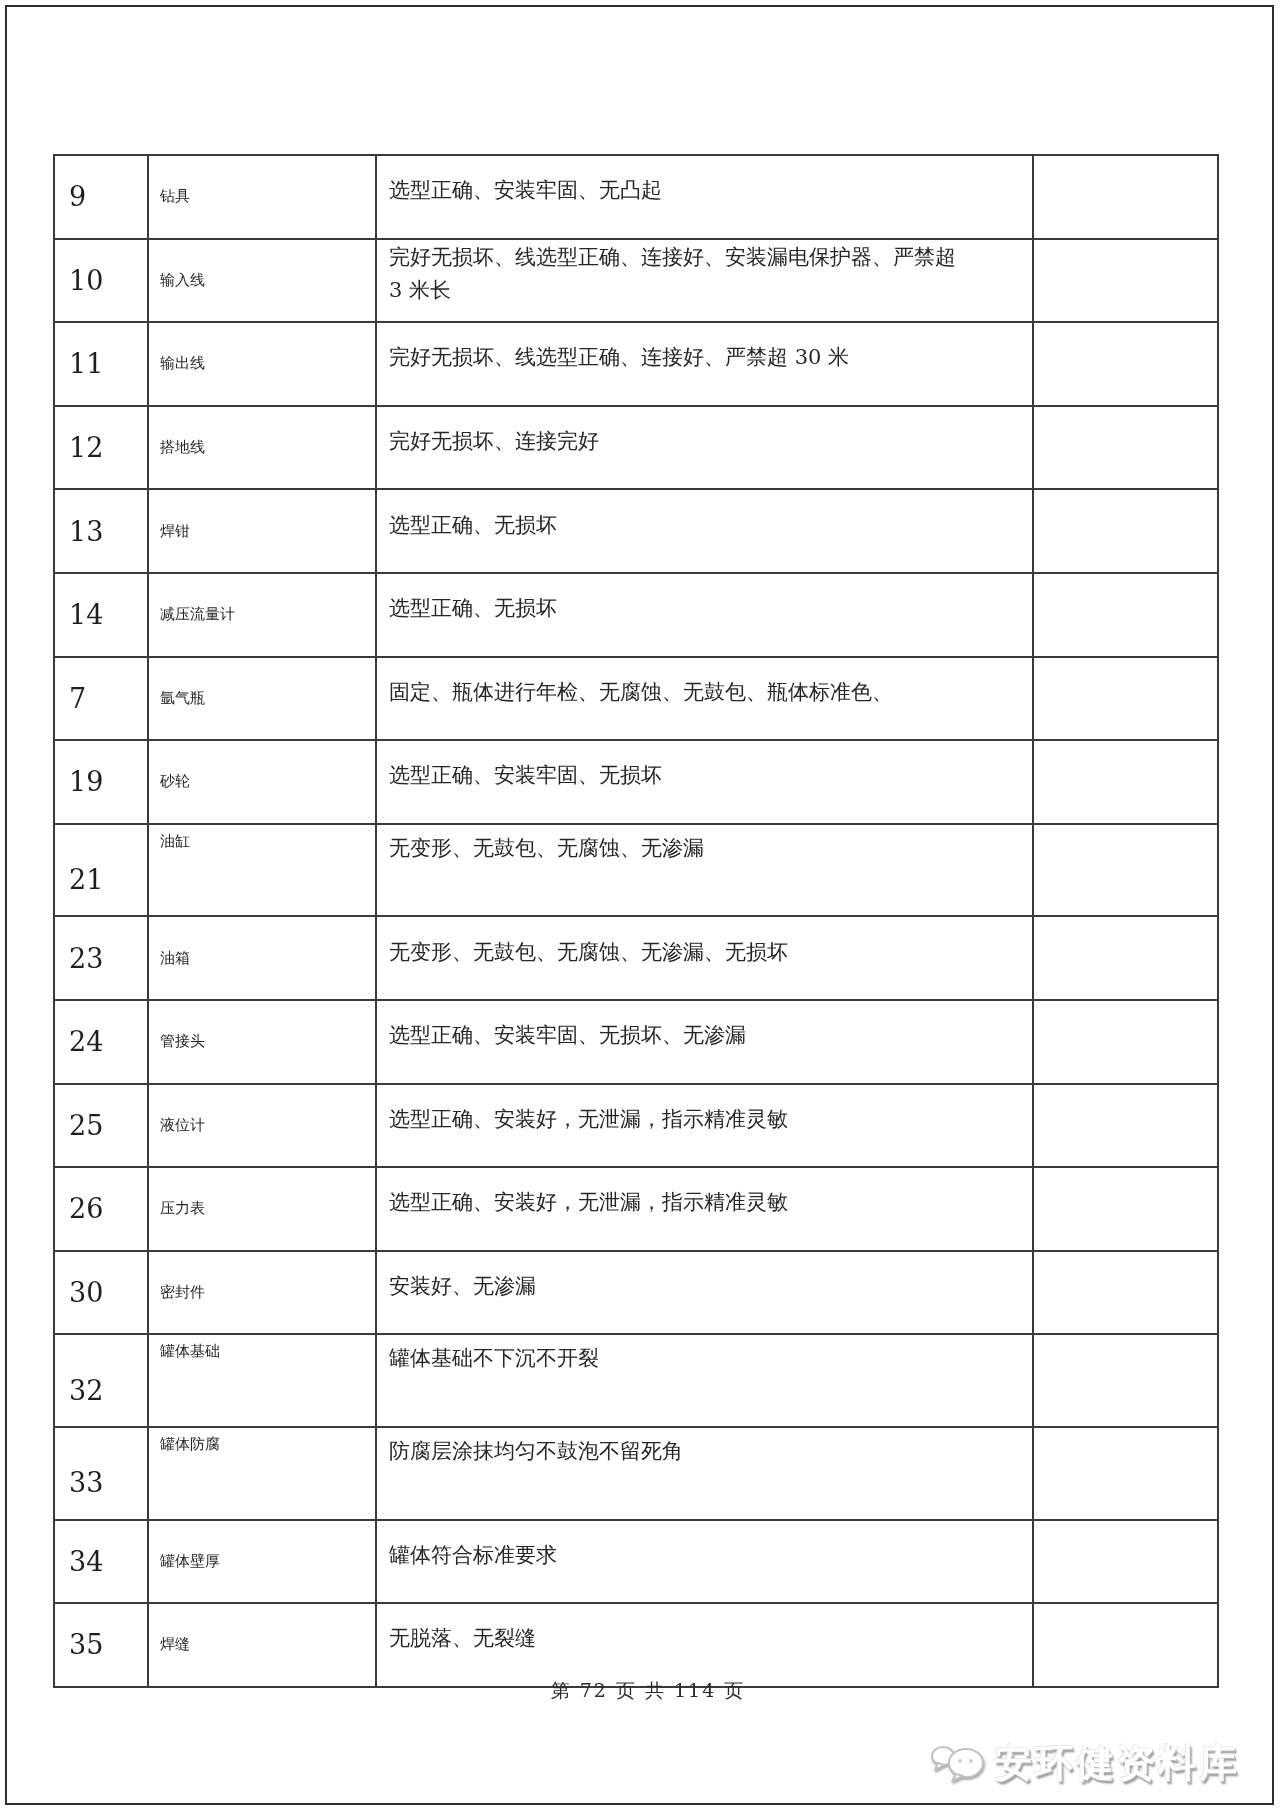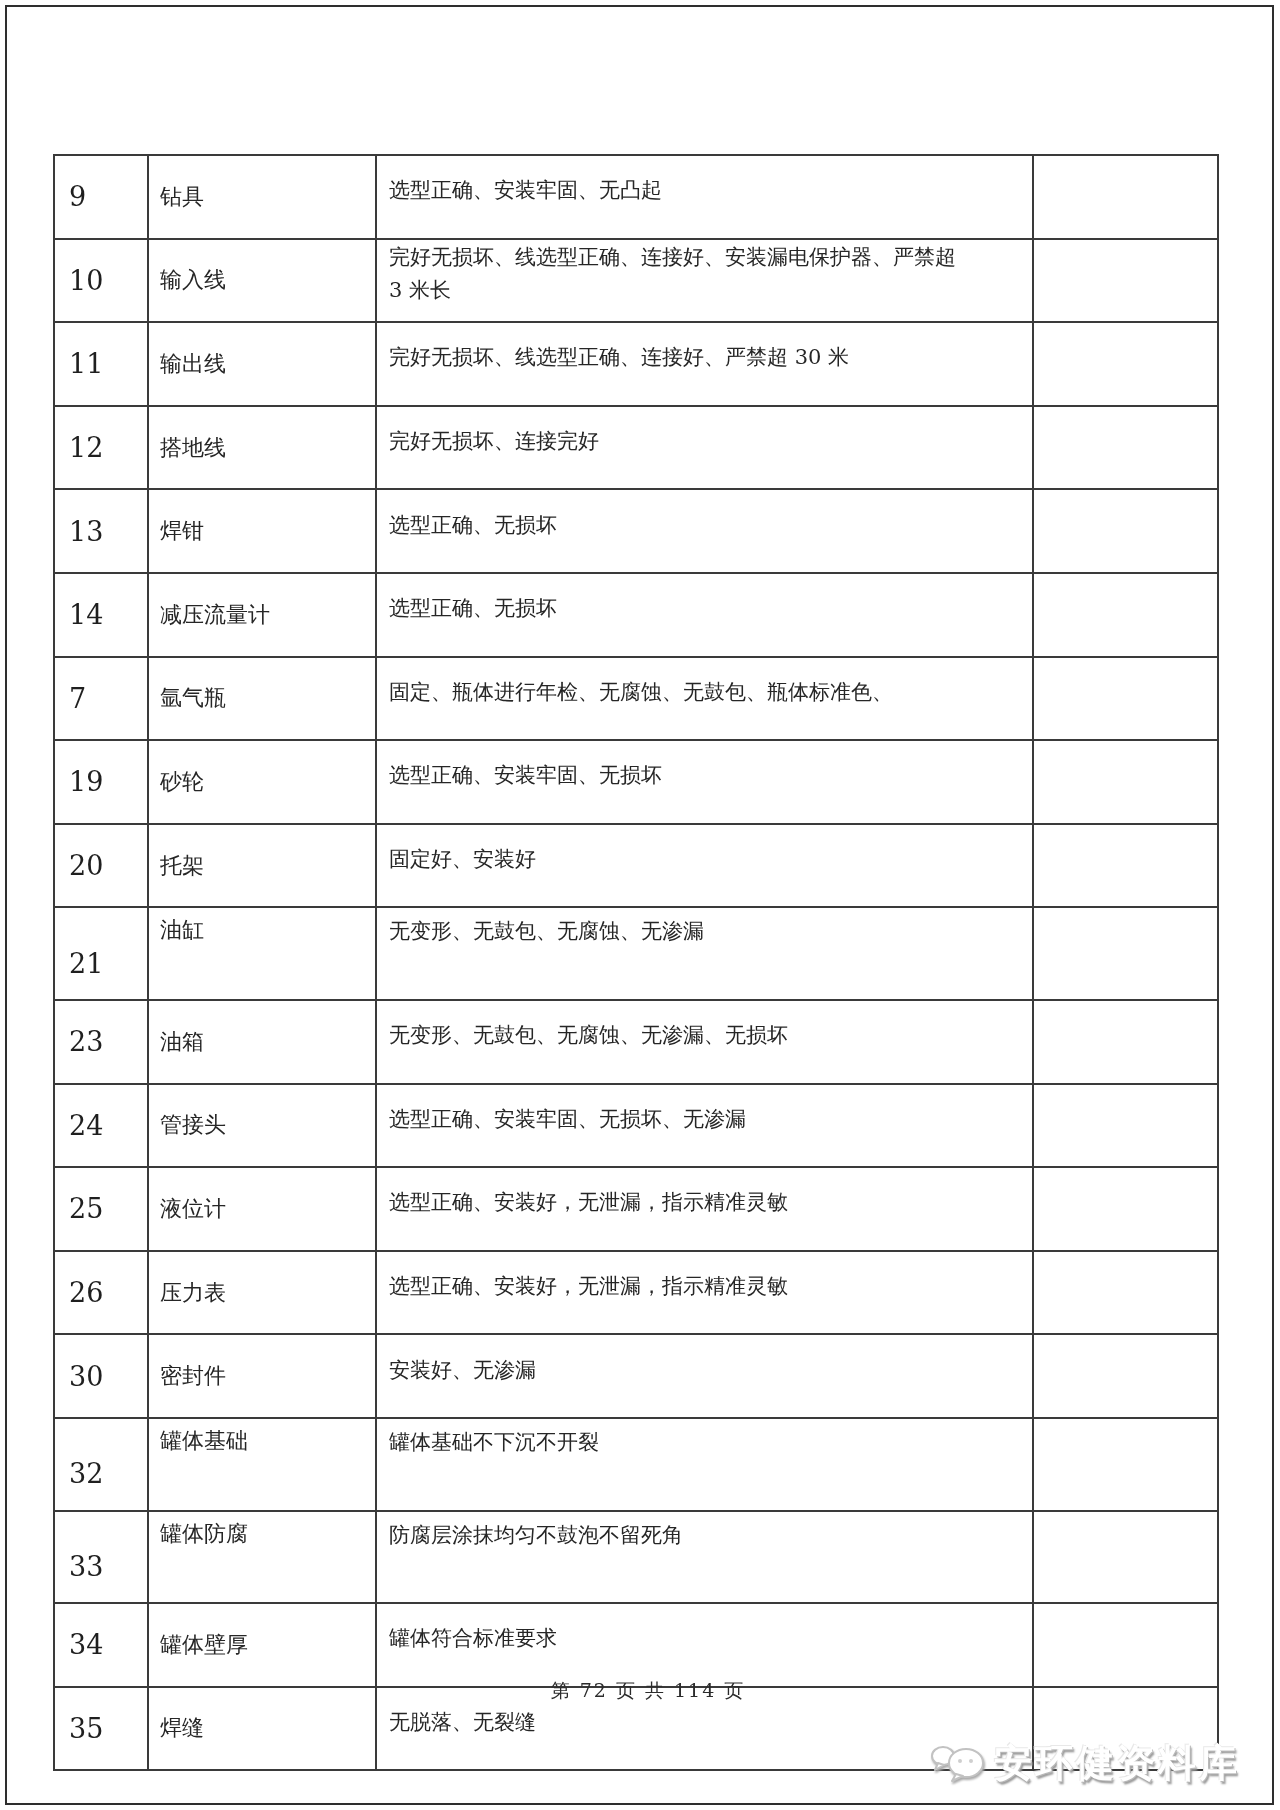--- a/index.html
+++ b/index.html
@@ -22,21 +22,21 @@
     vertical-align:middle;
     color:#262626;
     overflow:visible;
   }
   .doc-table td.c-no{
     font-size:27px;
     padding-left:14px;
     color:#1f1f1f;
   }
   .doc-table td.c-item{
-    font-size:22px;
+    font-size:15px;
     padding-left:11px;
   }
   .doc-table td.c-desc{
     font-size:21px;
     padding:0 10px 12px 12px;
     line-height:33px;
     white-space:pre-line;
   }
   .doc-table tr.align-top td.c-item,
   .doc-table tr.align-top td.c-desc{
@@ -119,26 +119,20 @@
     <tr>
       <td class="c-no"><span>7</span></td>
       <td class="c-item"><span>氩气瓶</span></td>
       <td class="c-desc"><span>固定、瓶体进行年检、无腐蚀、无鼓包、瓶体标准色、</span></td>
       <td class="c-check"></td>
     </tr>
     <tr>
       <td class="c-no"><span>19</span></td>
       <td class="c-item"><span>砂轮</span></td>
       <td class="c-desc"><span>选型正确、安装牢固、无损坏</span></td>
-      <td class="c-check"></td>
-    </tr>
-    <tr>
-      <td class="c-no"><span>20</span></td>
-      <td class="c-item"><span>托架</span></td>
-      <td class="c-desc"><span>固定好、安装好</span></td>
       <td class="c-check"></td>
     </tr>
     <tr class="align-top">
       <td class="c-no"><span>21</span></td>
       <td class="c-item"><span>油缸</span></td>
       <td class="c-desc"><span>无变形、无鼓包、无腐蚀、无渗漏</span></td>
       <td class="c-check"></td>
     </tr>
     <tr>
       <td class="c-no"><span>23</span></td>

